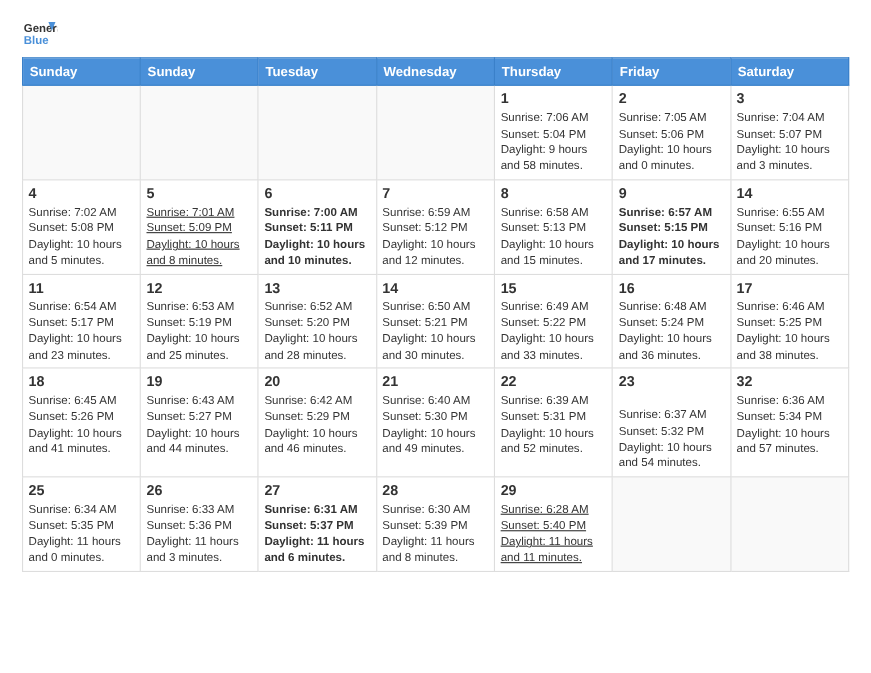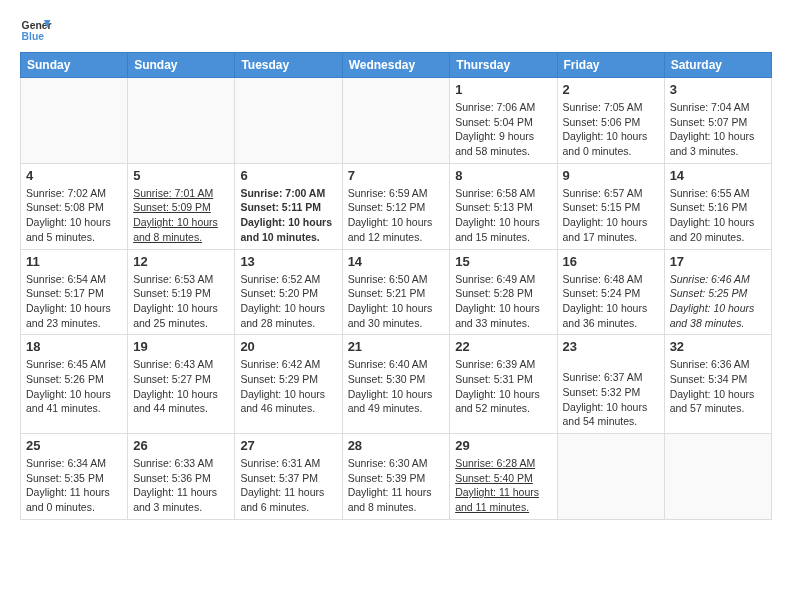--- a/index.html
+++ b/index.html
@@ -165,21 +165,21 @@
 Daylight: 10 hours and 12 minutes.</div>
         </td>
         <td>
           <div class="day-number">8</div>
           <div class="day-info" style="white-space: pre-line;">Sunrise: 6:58 AM
 Sunset: 5:13 PM
 Daylight: 10 hours and 15 minutes.</div>
         </td>
         <td>
           <div class="day-number">9</div>
-          <div class="day-info" style="white-space: pre-line;">Sunrise: 6:57 AM
+          <div class="day-info" style="white-space: pre-line; font-weight: bold;">Sunrise: 6:57 AM
 Sunset: 5:15 PM
 Daylight: 10 hours and 17 minutes.</div>
         </td>
         <td>
           <div class="day-number">14</div>
           <div class="day-info" style="white-space: pre-line;">Sunrise: 6:55 AM
 Sunset: 5:16 PM
 Daylight: 10 hours and 20 minutes.</div>
         </td>
       </tr>
@@ -204,32 +204,32 @@
         </td>
         <td>
           <div class="day-number">14</div>
           <div class="day-info" style="white-space: pre-line;">Sunrise: 6:50 AM
 Sunset: 5:21 PM
 Daylight: 10 hours and 30 minutes.</div>
         </td>
         <td>
           <div class="day-number">15</div>
           <div class="day-info" style="white-space: pre-line;">Sunrise: 6:49 AM
-Sunset: 5:28 PM
+Sunset: 5:22 PM
 Daylight: 10 hours and 33 minutes.</div>
         </td>
         <td>
           <div class="day-number">16</div>
           <div class="day-info" style="white-space: pre-line;">Sunrise: 6:48 AM
 Sunset: 5:24 PM
 Daylight: 10 hours and 36 minutes.</div>
         </td>
         <td>
           <div class="day-number">17</div>
-          <div class="day-info" style="white-space: pre-line; font-style: italic;">Sunrise: 6:46 AM
+          <div class="day-info" style="white-space: pre-line;">Sunrise: 6:46 AM
 Sunset: 5:25 PM
 Daylight: 10 hours and 38 minutes.</div>
         </td>
       </tr>
       <tr>
         <td>
           <div class="day-number">18</div>
           <div class="day-info" style="white-space: pre-line;">Sunrise: 6:45 AM
 Sunset: 5:26 PM
 Daylight: 10 hours and 41 minutes.</div>
@@ -279,21 +279,21 @@
 Daylight: 11 hours and 0 minutes.</div>
         </td>
         <td>
           <div class="day-number">26</div>
           <div class="day-info" style="white-space: pre-line;">Sunrise: 6:33 AM
 Sunset: 5:36 PM
 Daylight: 11 hours and 3 minutes.</div>
         </td>
         <td>
           <div class="day-number">27</div>
-          <div class="day-info" style="white-space: pre-line;">Sunrise: 6:31 AM
+          <div class="day-info" style="white-space: pre-line; font-weight: bold;">Sunrise: 6:31 AM
 Sunset: 5:37 PM
 Daylight: 11 hours and 6 minutes.</div>
         </td>
         <td>
           <div class="day-number">28</div>
           <div class="day-info" style="white-space: pre-line;">Sunrise: 6:30 AM
 Sunset: 5:39 PM
 Daylight: 11 hours and 8 minutes.</div>
         </td>
         <td>

